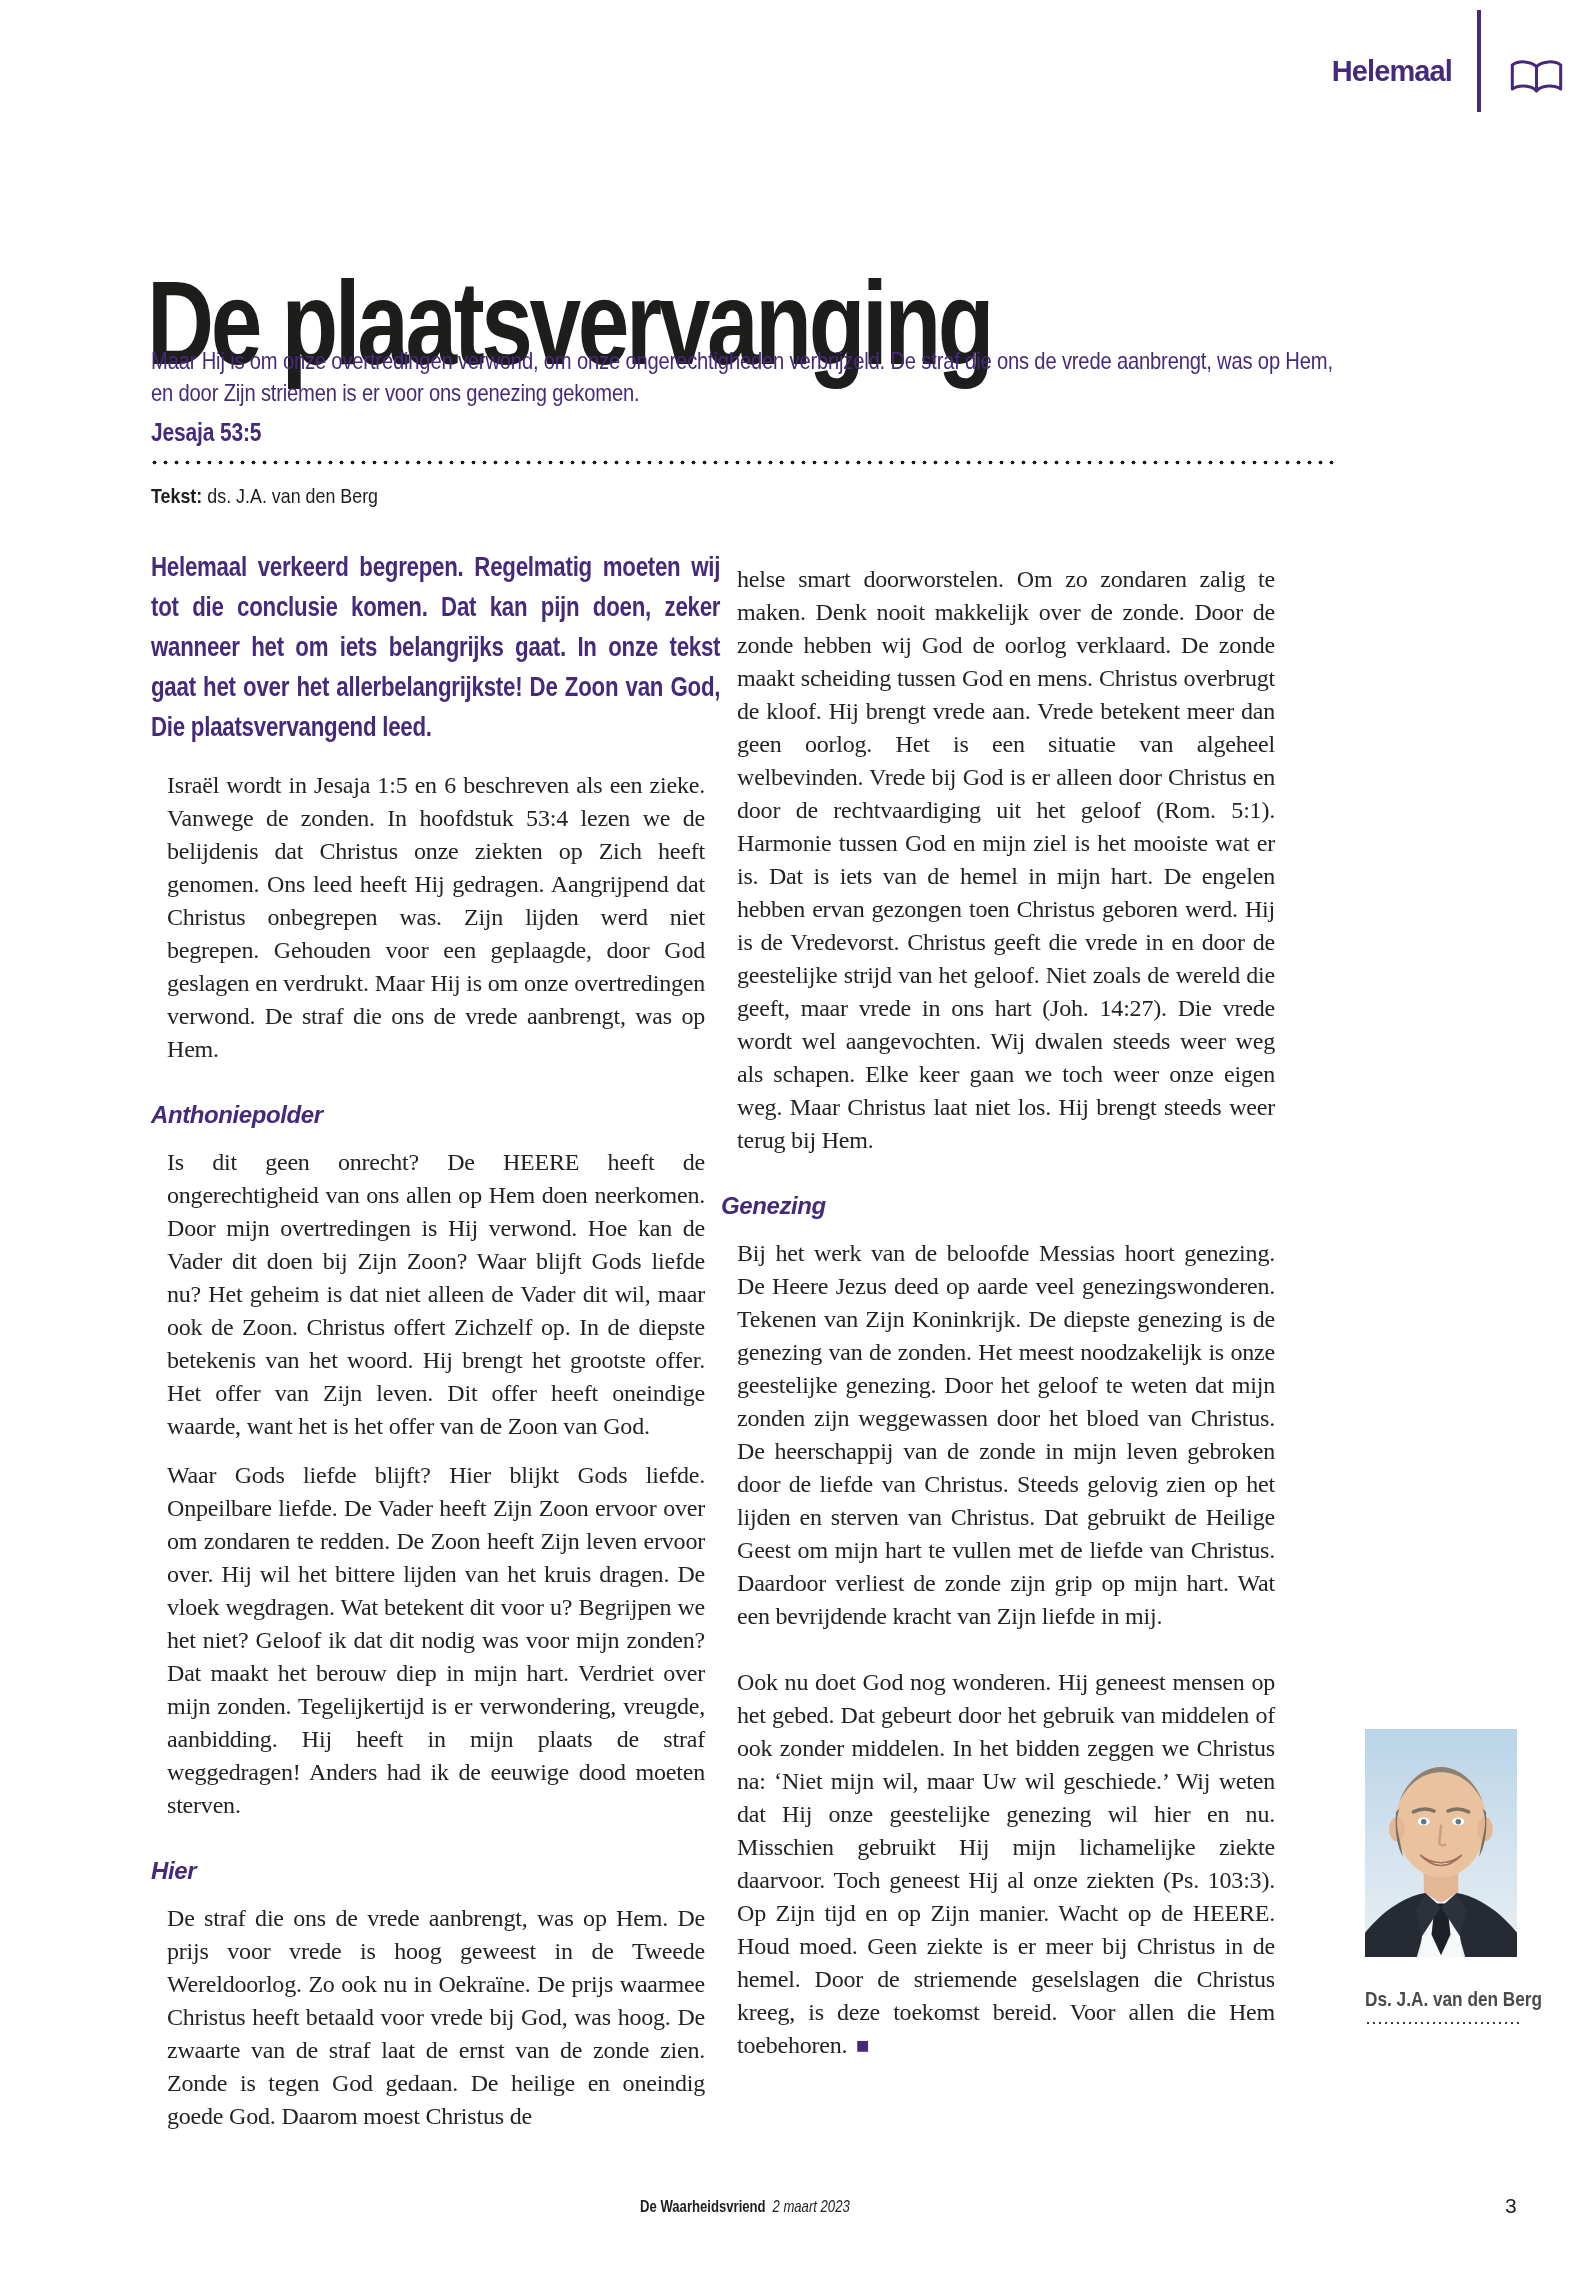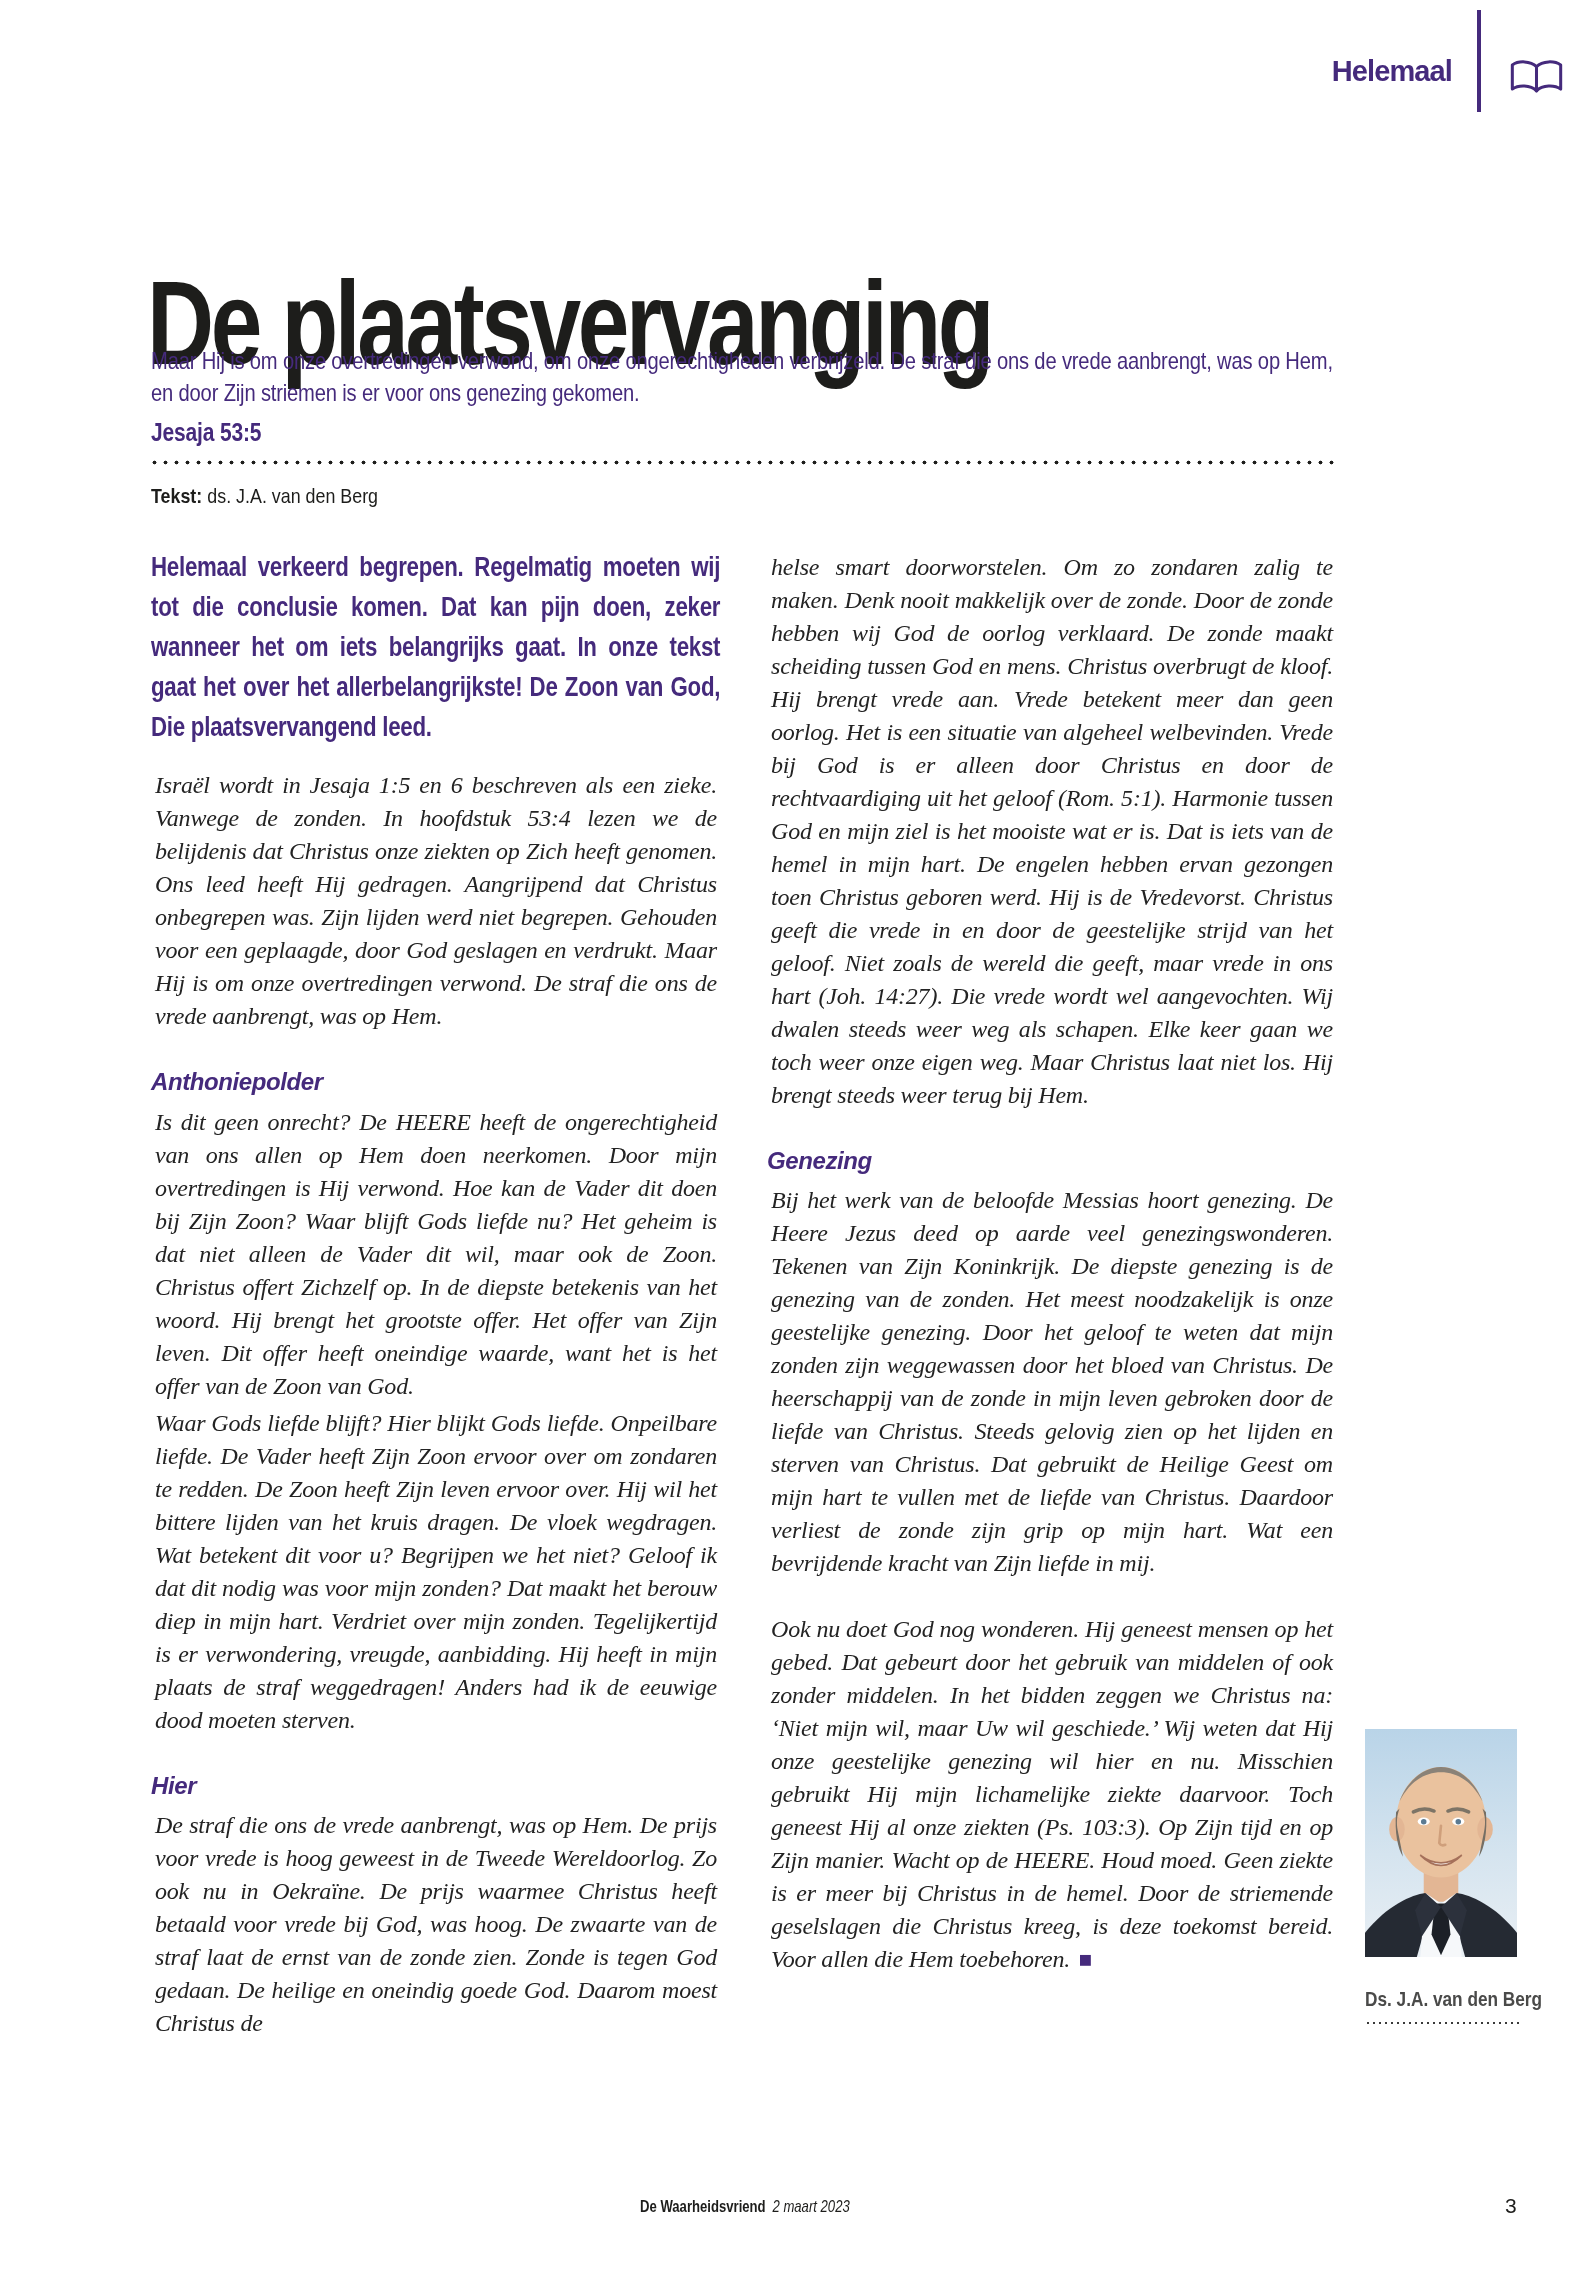--- a/index.html
+++ b/index.html
@@ -51,33 +51,33 @@
   .byline{
     position:absolute;left:151px;top:483px;width:431px;
     transform:scaleX(0.85);transform-origin:left top;
     font:400 21px/1.2 "Liberation Sans",sans-serif;color:var(--ink);
   }
   .byline .b{font-weight:700;margin-right:6px;}
 
   
   .columns{
     position:absolute;left:151px;top:547px;width:1185px;
-    display:flex;gap:46px;align-items:flex-start;
+    display:flex;align-items:flex-start;
   }
   .col{width:570px;flex:0 0 570px;}
   .lead{
     width:690px;transform:scaleX(0.825);transform-origin:left top;
     font:700 27px/40px "Liberation Sans",sans-serif;
     color:var(--purple);text-align:justify;letter-spacing:-0.3px;
     margin:0 0 22.4px 0;
   }
   .body-p{
     font-family:"Liberation Serif",serif;
     font-size:24px;line-height:33px;color:var(--body);
-    text-align:justify;margin:4px;hyphens:auto;letter-spacing:-0.2px;font-style:italic;
+    text-align:justify;margin:16px;hyphens:auto;letter-spacing:-0.2px;
   }
   .gap-top{margin-top:33px;}
   .subhead{
     font:italic 700 24px/1.2 "Liberation Sans",sans-serif;
     color:var(--purple);letter-spacing:-0.4px;
     margin:35px 0 8.6px 0;
   }
   .end-mark{color:var(--purple);font-size:22.4px;margin-left:8.6px;font-family:"Liberation Sans",sans-serif;}
 
   

